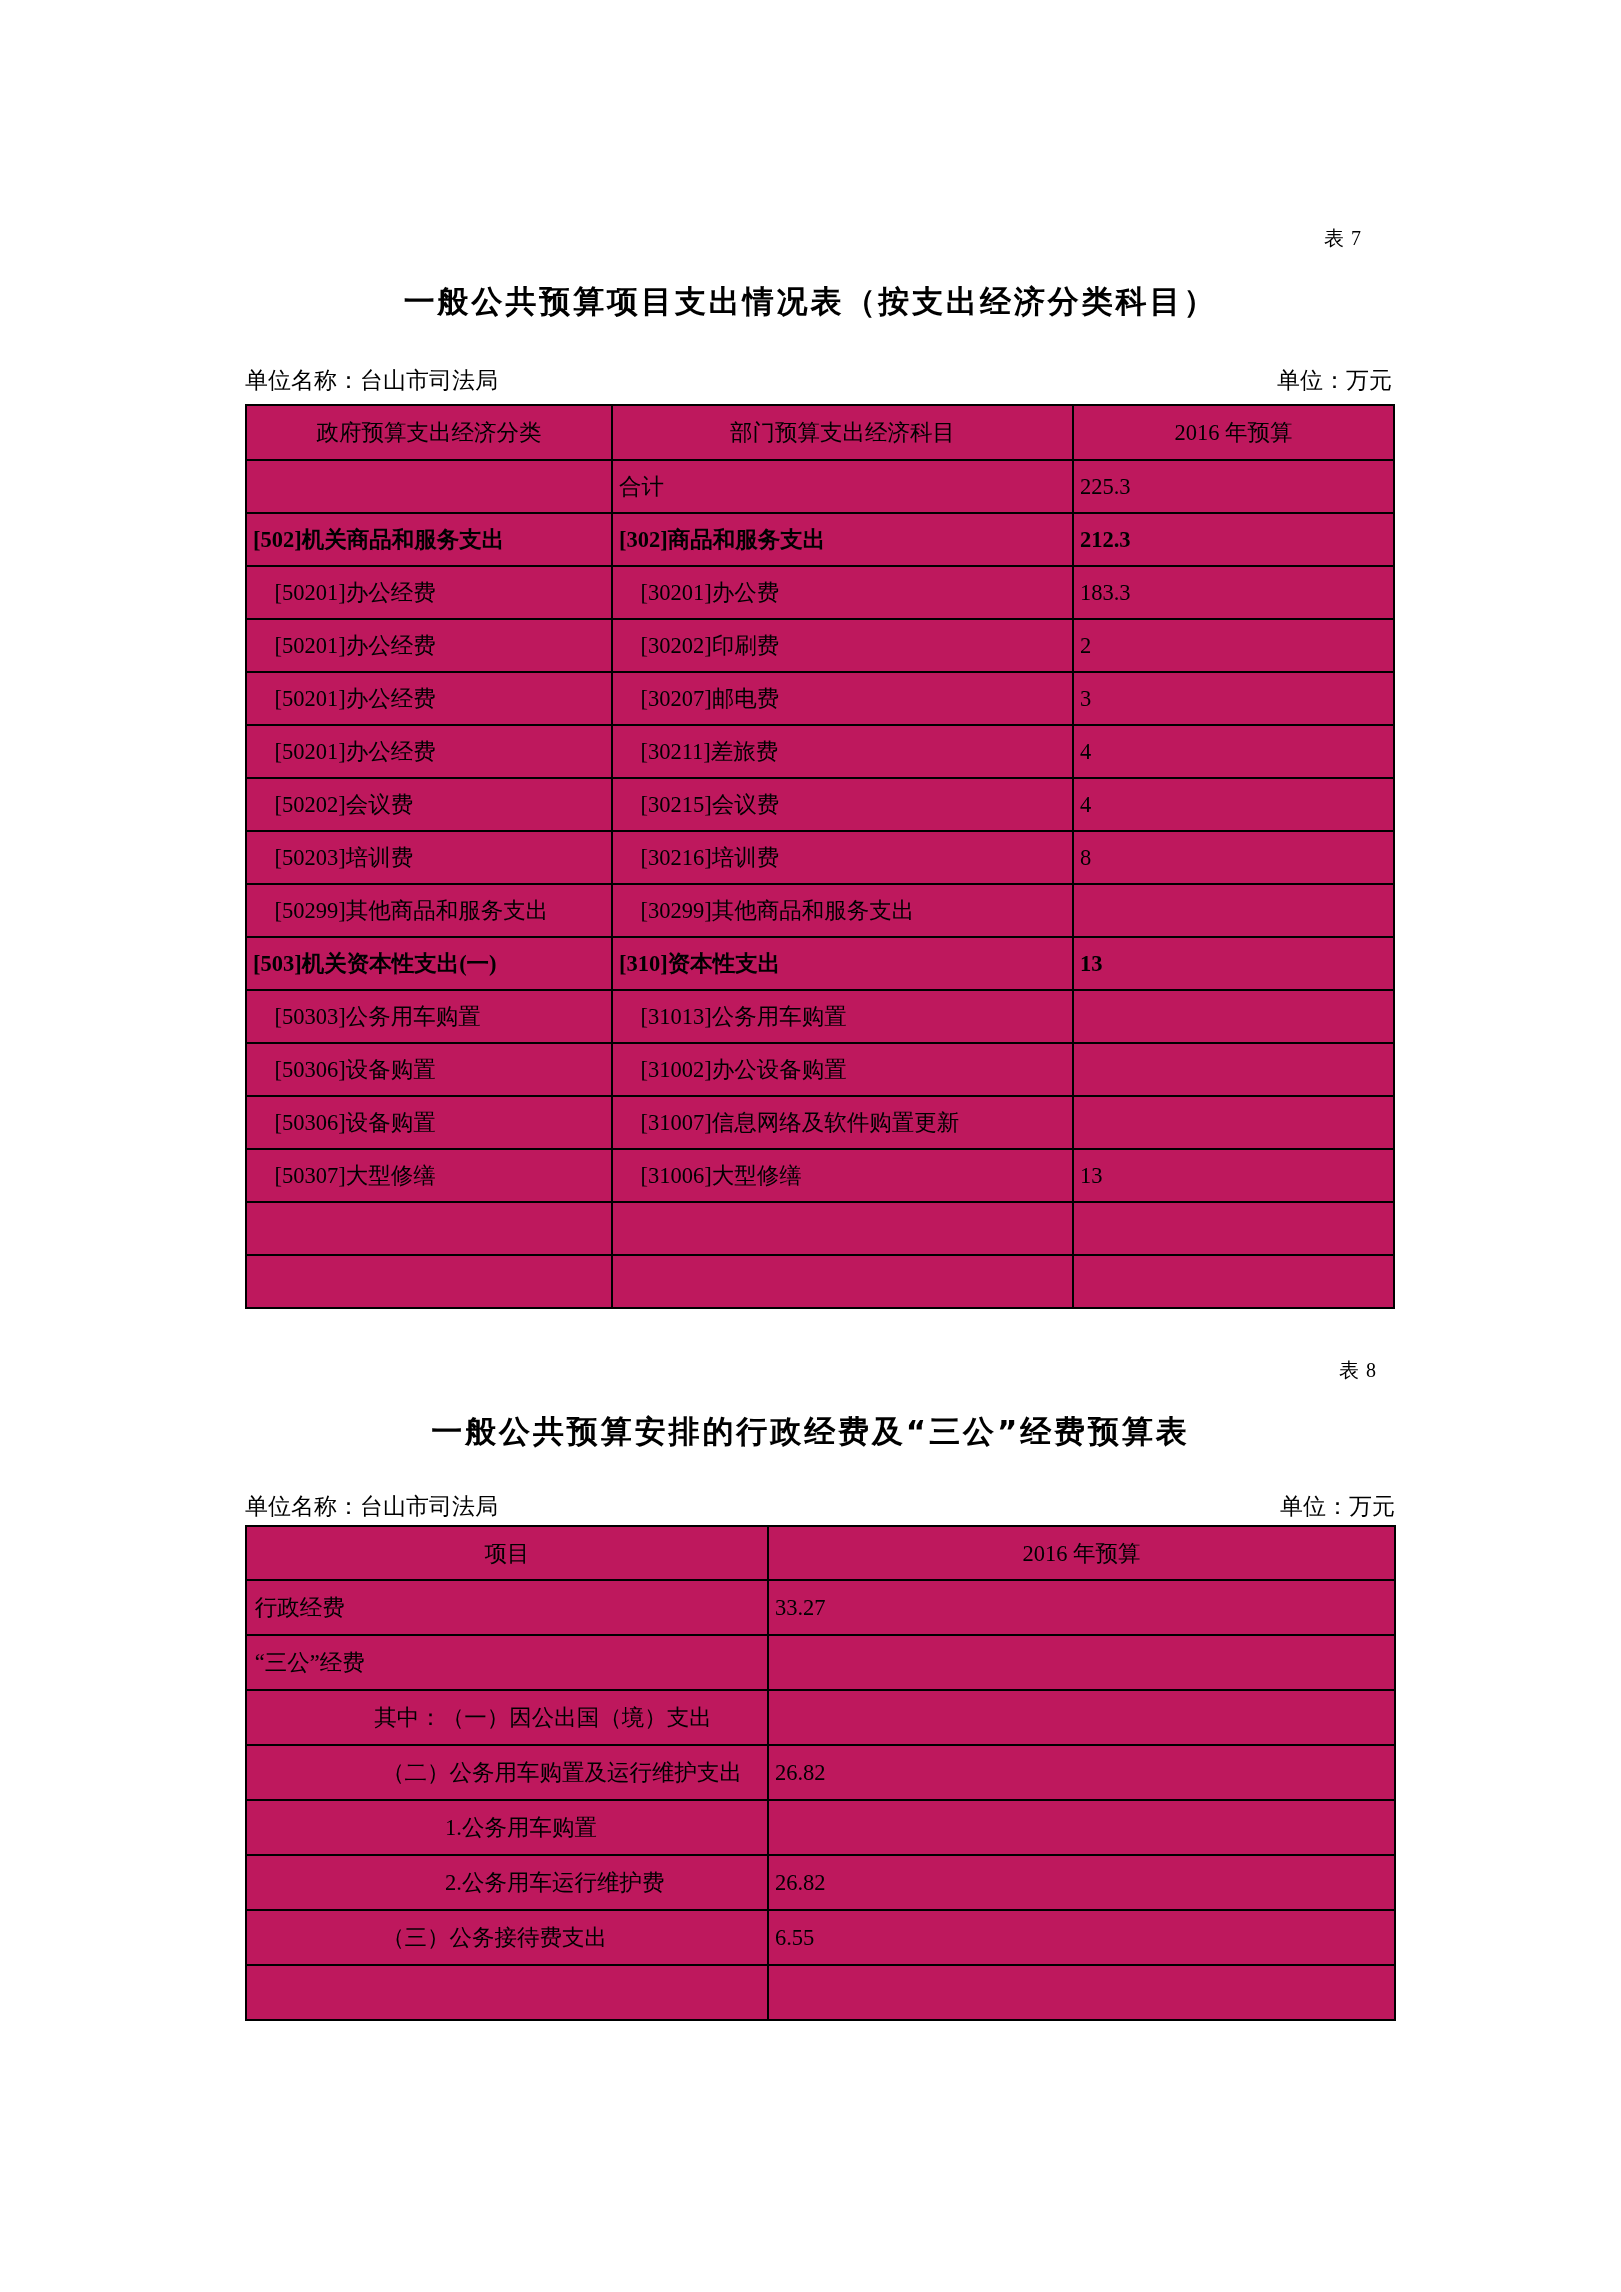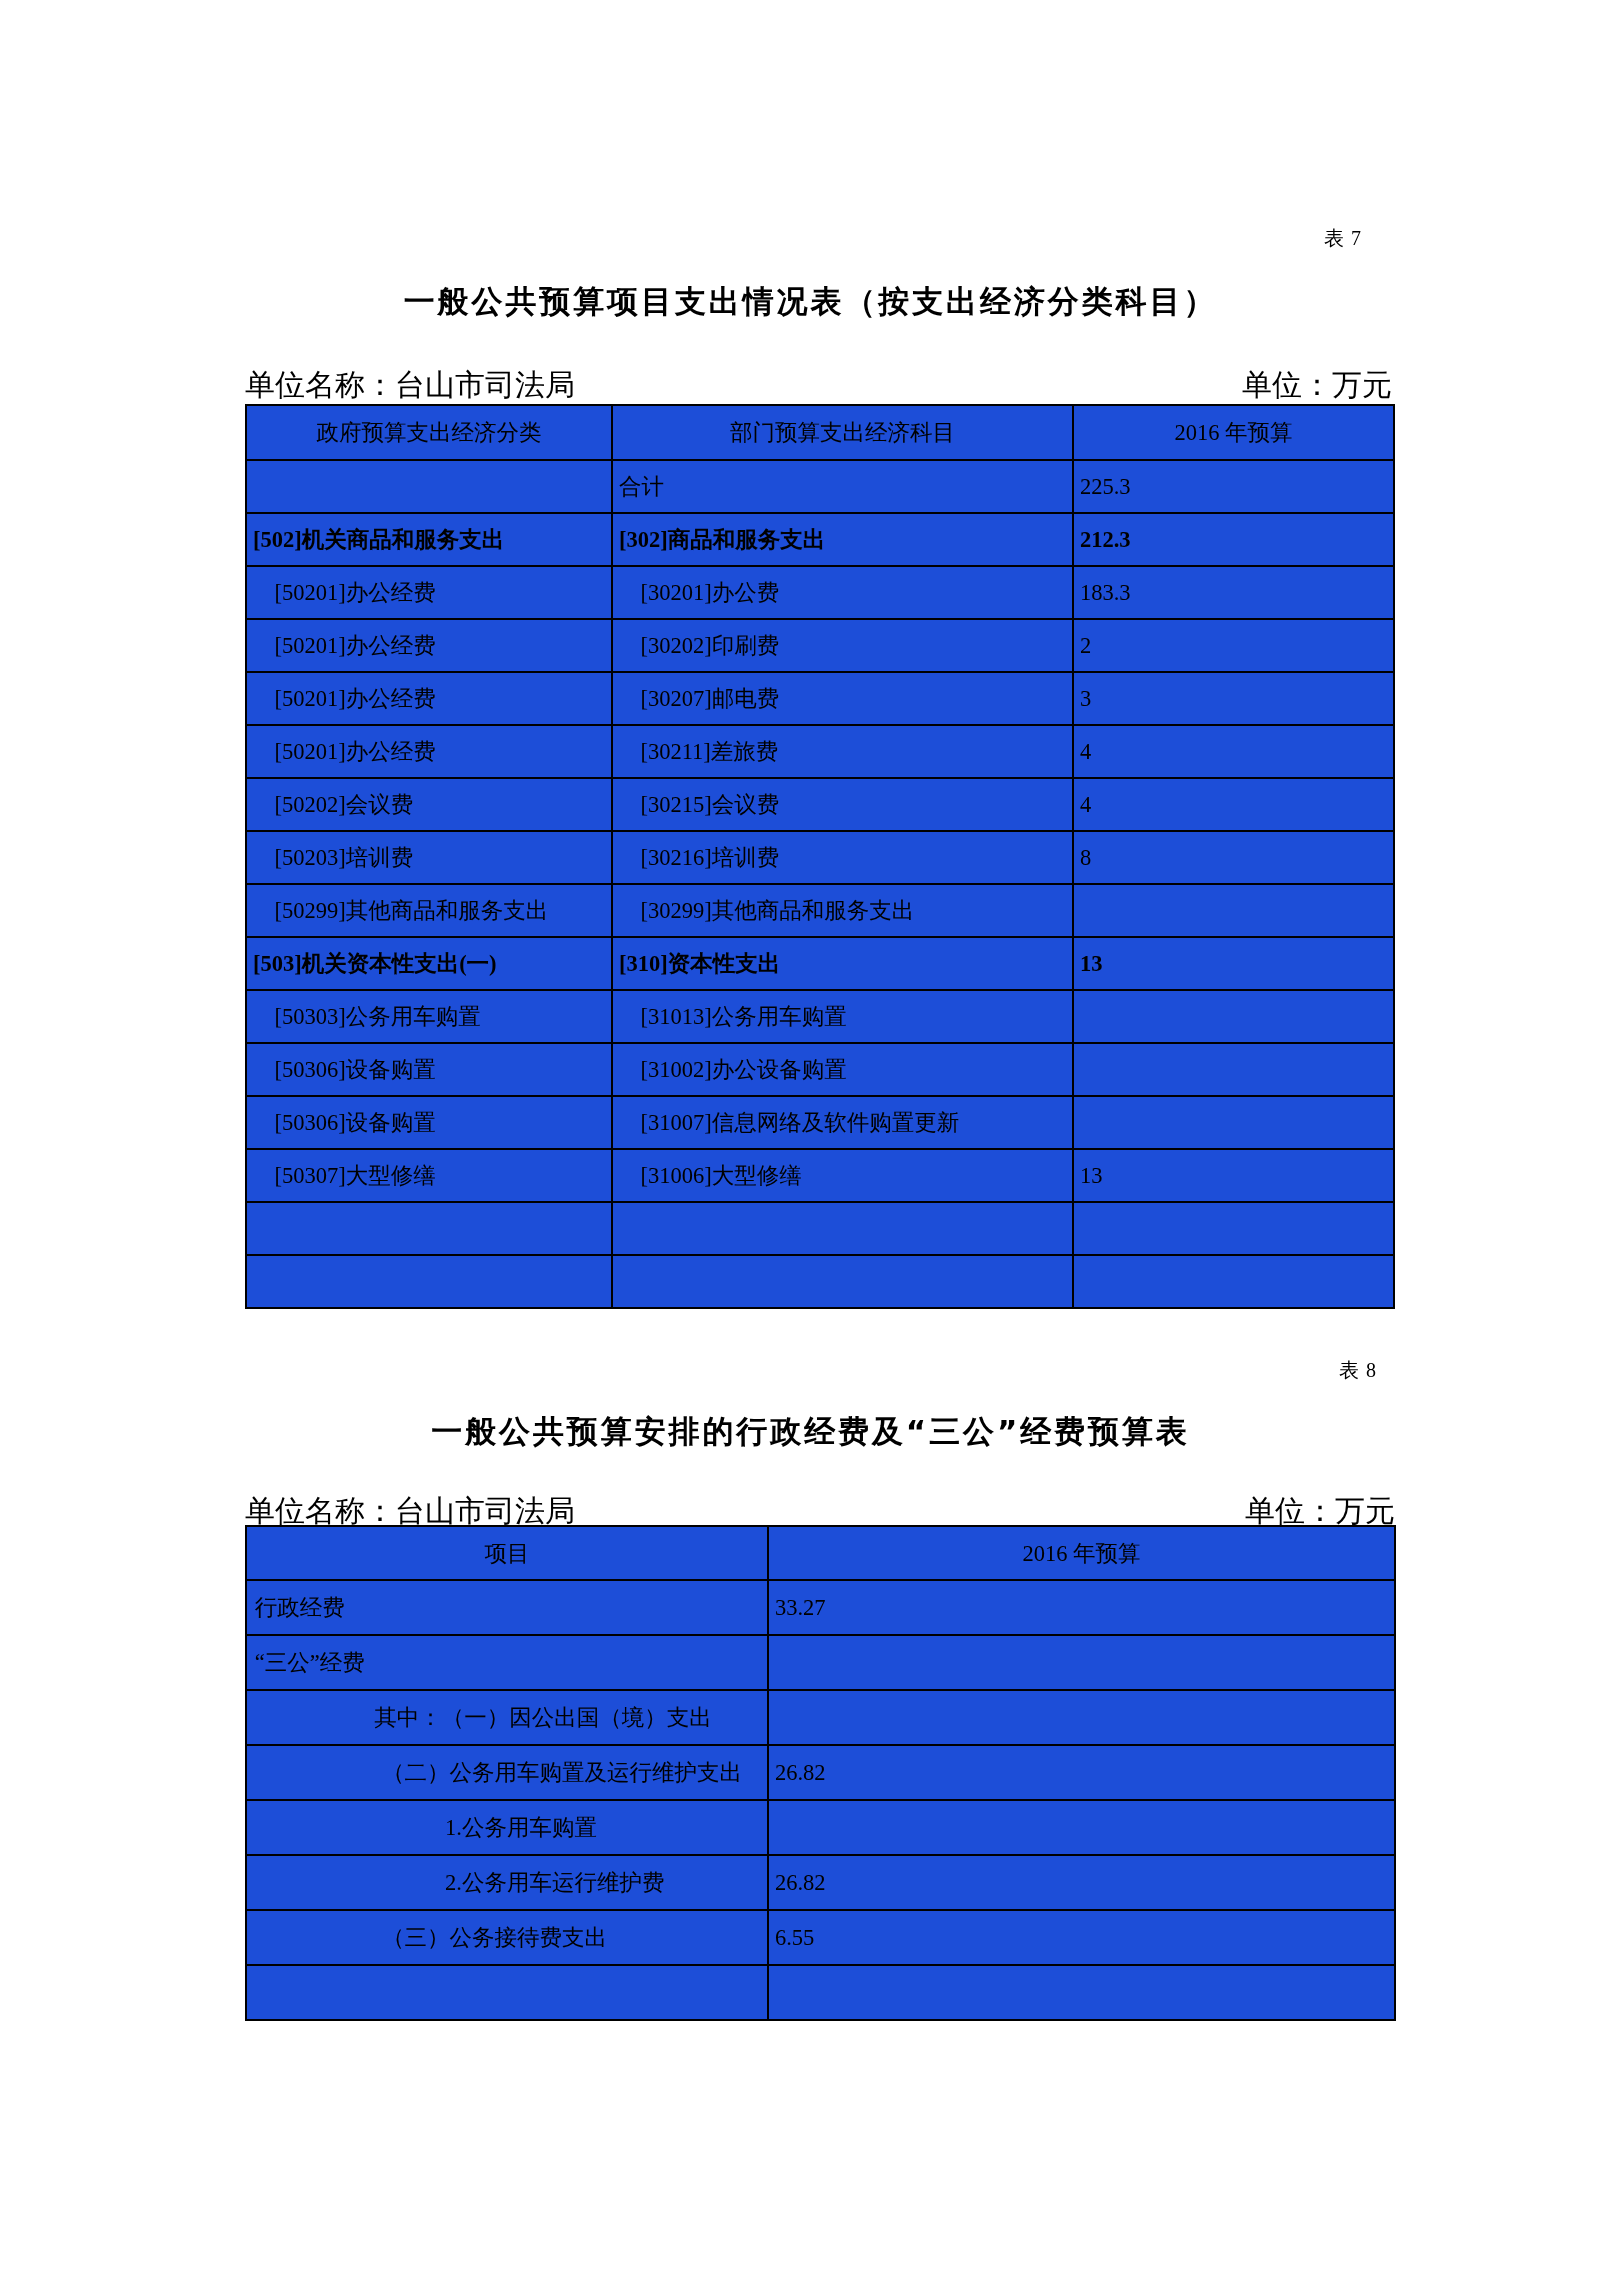--- a/index.html
+++ b/index.html
@@ -10,24 +10,24 @@
   .tag{position:absolute;font-size:20px;text-align:right;letter-spacing:1px;}
   #tag7{left:245px;top:225px;width:1117px;}
   #tag8{left:245px;top:1357px;width:1132px;}
   .doc-title{
     position:absolute;left:0;width:100%;text-align:center;
     font-family:"DejaVu Sans","Liberation Sans",sans-serif;
     font-weight:bold;font-size:31px;letter-spacing:2.9px;white-space:nowrap;
   }
   #title7{top:281px;}
   #title8{top:1411px;}
-  .meta{position:absolute;display:flex;justify-content:space-between;font-size:30px;}
+  .meta{position:absolute;display:flex;justify-content:space-between;font-size:23px;}
   #meta7{left:245px;top:365px;width:1147px;}
   #meta8{left:245px;top:1491px;width:1150px;}
-  table{border-collapse:collapse;table-layout:fixed;position:absolute;background:#1d4ed8;}
+  table{border-collapse:collapse;table-layout:fixed;position:absolute;background:#be185d;}
   #table7{left:245px;top:404px;width:1147px;border:2.9px solid #000;}
   #table8{left:245px;top:1525px;width:1150px;border:2.9px solid #000;}
   td,th{
     border-left:2px solid #000;border-right:2px solid #000;
     border-top:2.9px solid #000;border-bottom:2.9px solid #000;
     font-size:22.5px;font-weight:normal;padding:0 5.9px;overflow:hidden;white-space:nowrap;
   }
   #table7 thead tr{height:55px;}
   #table7 tbody tr{height:53px;}
   #table8 thead tr{height:54px;margin-left:8px;}

